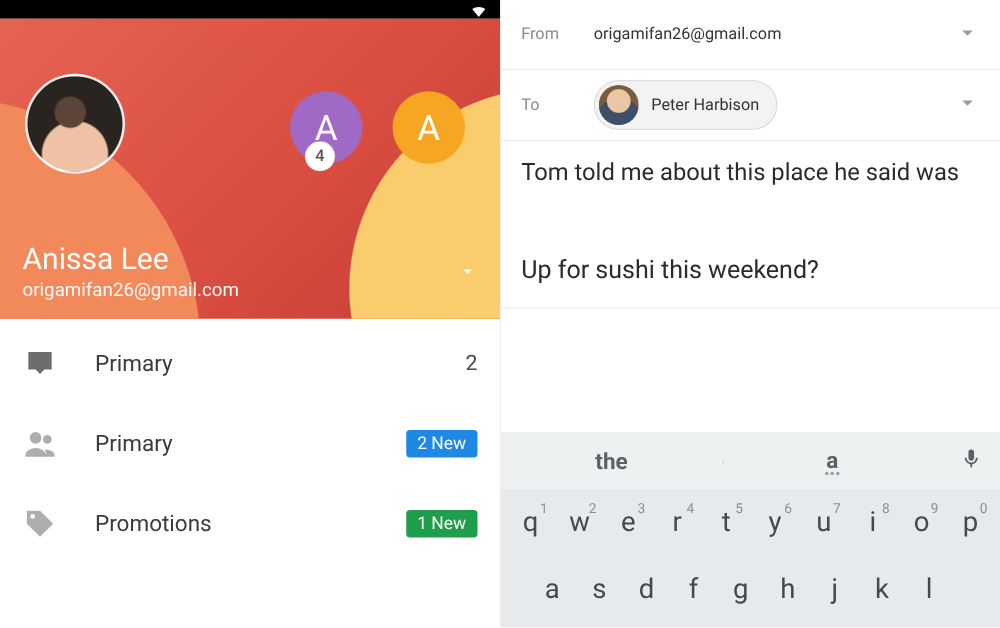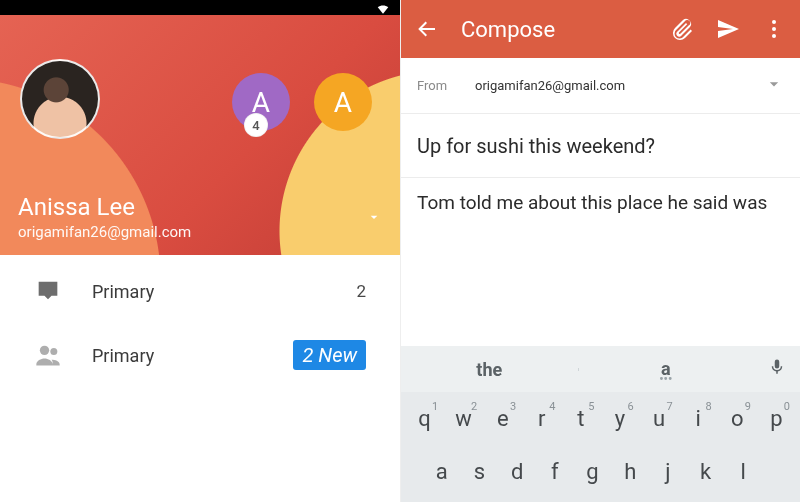--- a/index.html
+++ b/index.html
@@ -76,27 +76,27 @@
   .acct-name { font-size:24px; font-weight:400; margin-bottom:2px; }
   .acct-email { font-size:15px; opacity:.95; }
   .acct-caret {
     position:absolute; bottom:26px; right:18px;
     color:#fff;
   }
   .nav-list { flex:1; background:#fff; padding-top:4px;}
   .nav-row {
     display:flex; align-items:center;
     height:64px;
-    padding: 0 34px;
+    padding: 0 18px;
   }
   .nav-icon { width:28px; height:28px; color:#6d6d6d; flex:0 0 auto; }
   .nav-label { flex:1; margin-left: 30px; font-size:18px; color:#3b3b3b; }
   .nav-trailing { font-size:17px; color:#484848; }
   .chip {
-    font-size:20px; color:#fff; padding:3px 9px; border-radius:3px;font-style:italic;
+    font-size:14px; color:#fff; padding:3px 9px; border-radius:3px;
   }
   .chip-blue  { background:#1e88e5; }
   .chip-green { background:#1e9e4a; }
 
   
   .right {
     width:400px; height:100%; display:flex; flex-direction:column;
     border-left:1px solid #eee;
     background:#fafafa;
   }
@@ -222,70 +222,69 @@
         <svg viewBox="0 0 24 24" fill="currentColor">
             <circle cx="9" cy="8" r="4"></circle>
             <circle cx="17" cy="9" r="3"></circle>
             <path d="M2 20c0-3 4-5 7-5s7 2 7 5v1H2zM16 20c0-2 0-3-1-4 3 0 7 1 7 4v1h-6z"></path>
           </svg>
       </span>
       <span class="nav-label">Primary</span>
       <span class="chip chip-blue">2 New</span>
     </div>
 
+    <div class="nav-row">
+      <span class="nav-icon" style="opacity:.55">
+        <svg viewBox="0 0 24 24" fill="currentColor">
+            <path d="M21 12l-9 9-9-9V3h9z"></path>
+            <circle cx="7" cy="7" r="1.6" fill="#fff"></circle>
+          </svg>
+      </span>
+      <span class="nav-label">Promotions</span>
+      <span class="chip chip-green">1 New</span>
+    </div>
 
   </div>
 </div>
 
 <div class="right">
 
-  <div class="appbar">
-    <span class="iconbtn">
-      <svg viewBox="0 0 24 24">
-          <path d="M20 11H7l5-5-1.4-1.4L3.2 12l7.4 7.4L12 18l-5-5h13z"></path>
-        </svg>
-    </span>
-    <span class="appbar-title">Compose</span>
-    <span class="iconbtn">
-      <svg viewBox="0 0 24 24">
-          <path d="M16 6l-8 8a3 3 0 104 4l8-8a5 5 0 00-7-7l-8 8a7 7 0 1010 10l7-7-1.4-1.4-7 7a5 5 0 11-7-7l8-8a3 3 0 114 4l-8 8a1 1 0 11-1.4-1.4l8-8z"></path>
-        </svg>
-    </span>
-    <span class="iconbtn">
-      <svg viewBox="0 0 24 24">
-          <path d="M2 21l21-9L2 3v7l15 2-15 2z"></path>
-        </svg>
-    </span>
-    <span class="iconbtn">
-      <svg viewBox="0 0 24 24">
-          <circle cx="12" cy="5" r="2"></circle>
-          <circle cx="12" cy="12" r="2"></circle>
-          <circle cx="12" cy="19" r="2"></circle>
-        </svg>
-    </span>
-  </div>
 
   <div class="form-body">
     <div class="field-row">
       <span class="field-label">From</span>
       <span class="field-value">origamifan26@gmail.com</span>
       <span class="chevron">
         <svg width="20" height="20" viewBox="0 0 24 24" fill="currentColor">
             <path d="M7 10l5 5 5-5z"></path>
           </svg>
       </span>
     </div>
 
+    <div class="field-row">
+      <span class="field-label">To</span>
+      <span class="field-value">
+        <span class="to-chip">
+          <span class="ava"></span>
+          <span>Peter Harbison</span>
+        </span>
+      </span>
+      <span class="chevron">
+        <svg width="20" height="20" viewBox="0 0 24 24" fill="currentColor">
+            <path d="M7 10l5 5 5-5z"></path>
+          </svg>
+      </span>
+    </div>
+
+    <div class="field-row body-row" style="border-bottom:none">
+      <span class="field-value">Tom told me about this place he said was</span>
+    </div>
 
     <div class="field-row subject-row">
       <span class="field-value">Up for sushi this weekend?</span>
-    </div>
-
-    <div class="field-row body-row" style="border-bottom:none">
-      <span class="field-value">Tom told me about this place he said was</span>
     </div>
   </div>
 
   <div class="spacer-grow"></div>
 
   <div class="kb">
     <div class="sugg-row">
       <div class="sugg"><span>the</span></div>
       <div class="sugg"><span>a</span><span class="dots">•••</span></div>
       <div class="mic">

